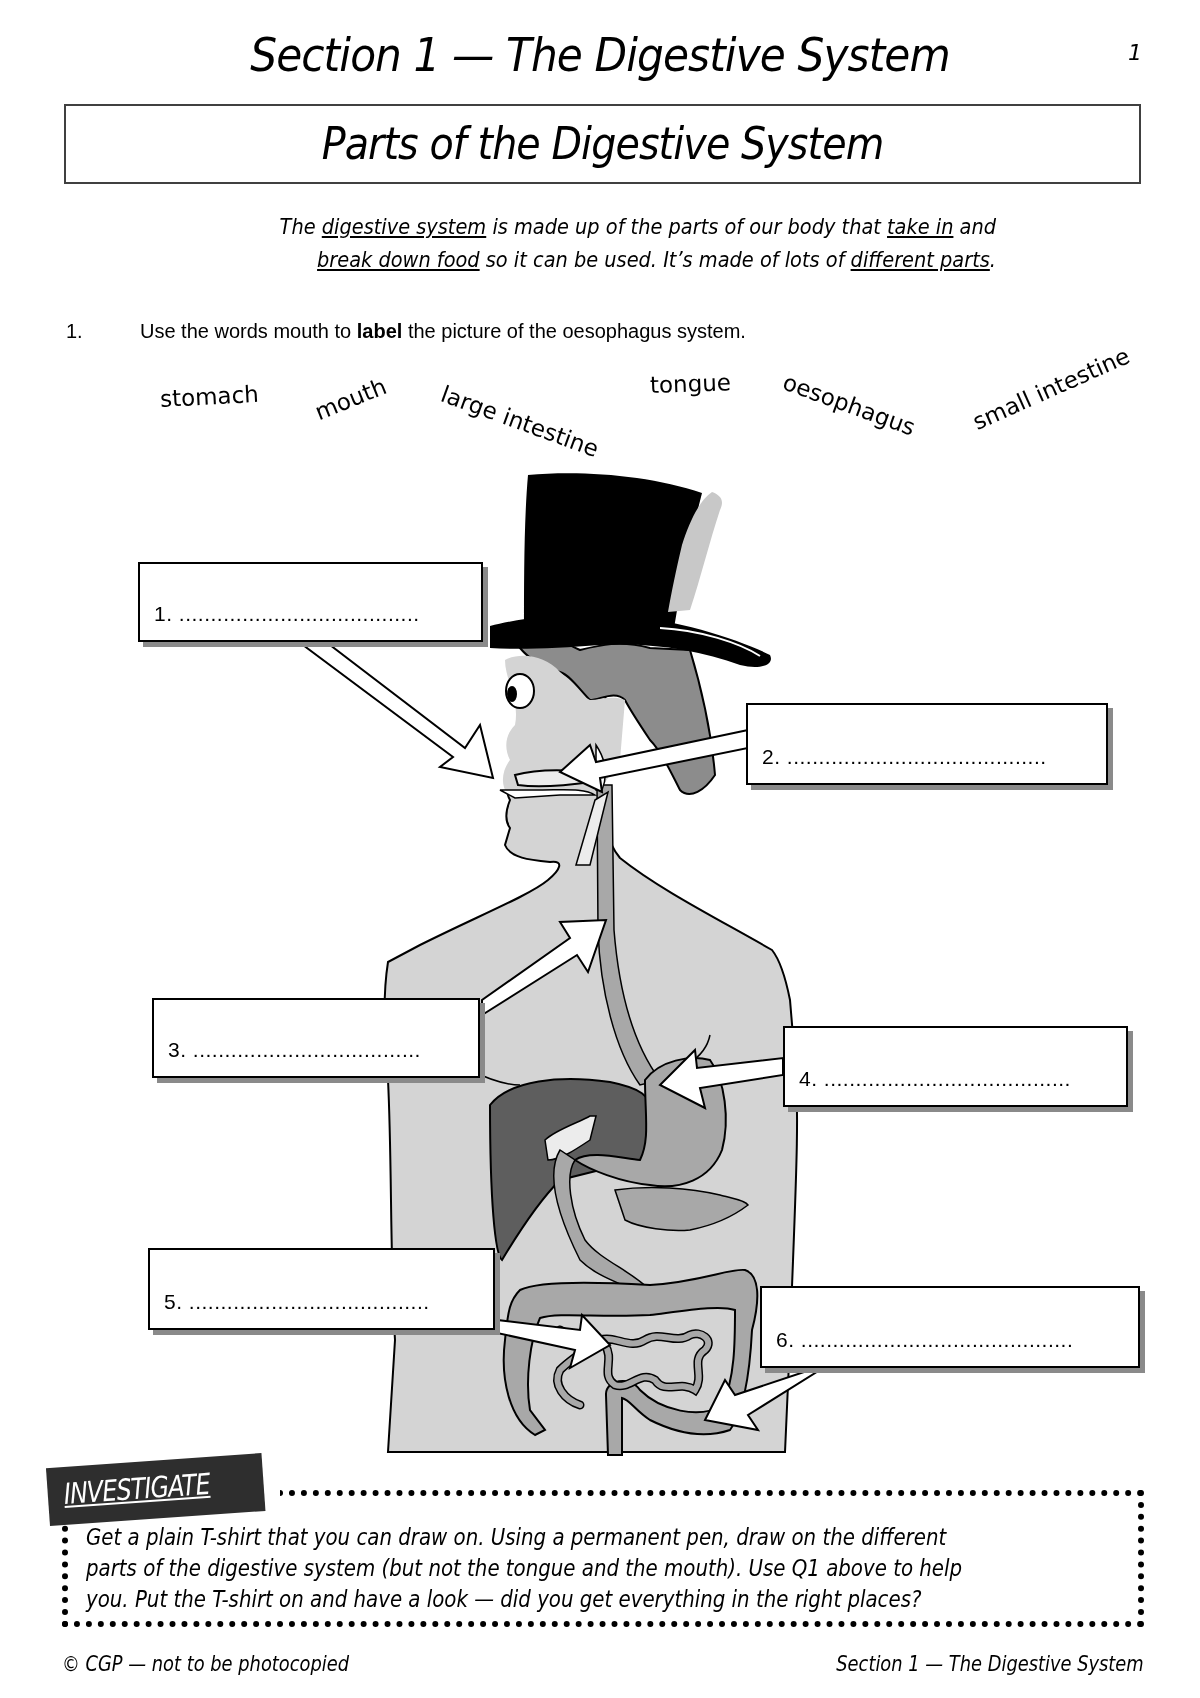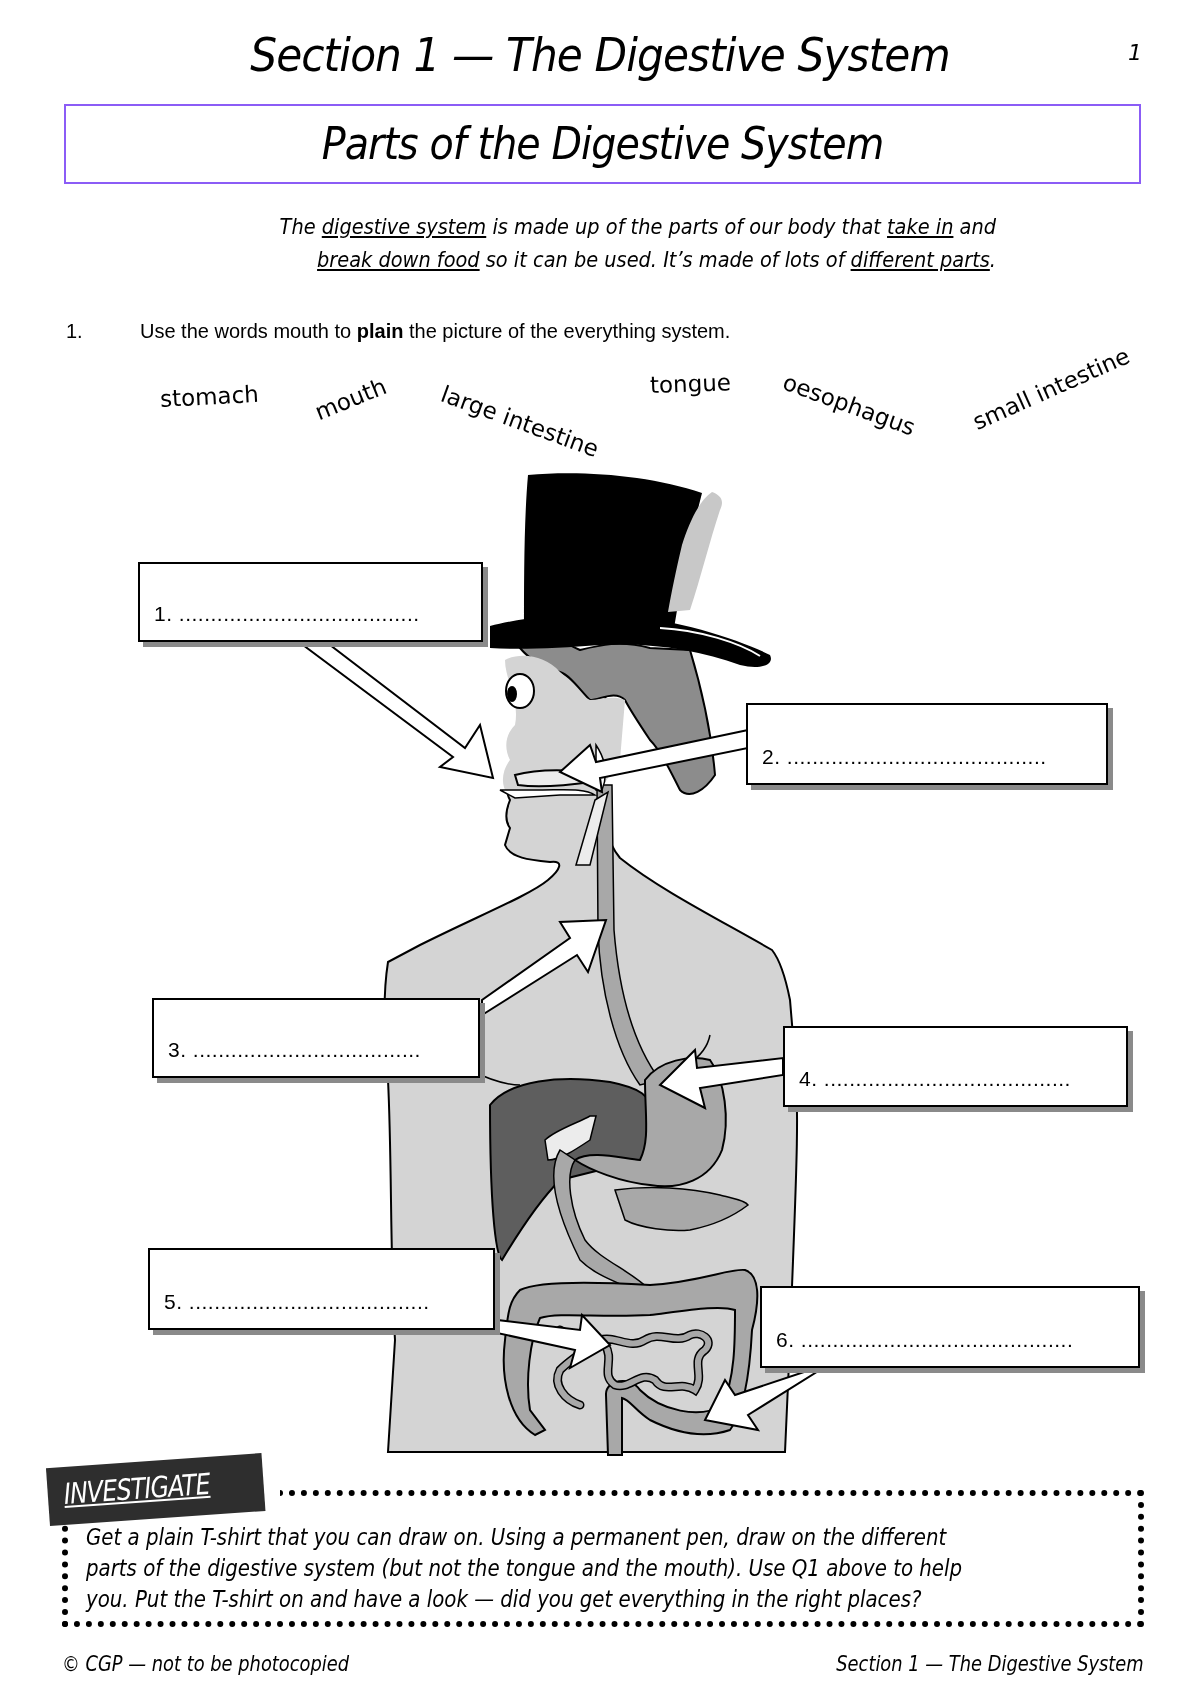--- a/index.html
+++ b/index.html
@@ -2,21 +2,21 @@
 <html><head>
 <meta charset="utf-8">
 <style>
   html, body { margin:0; padding:0; background:#ffffff; }
   body { width:1200px; height:1698px; position:relative; overflow:hidden;
          font-family:"Liberation Sans", sans-serif; color:#000; }
   .abs { position:absolute; }
   #section-title { left:0; width:1200px; top:28px; text-align:center; font-size:46px; font-style:italic;
                    font-family:"DejaVu Sans", sans-serif; letter-spacing:-1px; transform:scaleX(0.92); }
   #page-number { left:1128px; top:40px; font-size:22px; font-style:italic; font-family:"DejaVu Sans", sans-serif; }
-  #title-box { left:64px; top:104px; width:1077px; height:80px; border:2px solid #8b5cf6; box-sizing:border-box;
+  #title-box { left:64px; top:104px; width:1077px; height:80px; border:2px solid #404040; box-sizing:border-box;
                text-align:center; }
   #title-box span { display:block; font-size:44px; line-height:76px; font-style:italic; font-family:"DejaVu Sans", sans-serif;
                     letter-spacing:-1px; transform:scaleX(0.9); }
   #intro { left:150px; width:900px; top:210px; text-align:right; font-size:22px; line-height:33px;
            font-style:italic; font-family:"DejaVu Sans", sans-serif; }
   #intro u { text-decoration:underline; }
   #intro-wrap { transform:scaleX(0.88); }
   #q-number { left:66px; top:320px; font-size:20px; }
   #q-text { left:140px; top:320px; font-size:20px; }
   .word { position:absolute; font-size:23px; font-family:"DejaVu Sans", sans-serif; transform-origin:left center; }
@@ -56,21 +56,21 @@
       <span>The </span><u>digestive system</u><span> is made up of the parts of our body that </span><u>take in</u><span> and</span>
     </div>
     <div>
       <u>break down food</u><span> so it can be used.  It’s made of lots of </span><u>different parts</u><span>.</span>
     </div>
   </div>
 </div>
 
 <div class="abs" id="q-number">1.</div>
 <div class="abs" id="q-text">
-  <span>Use the words mouth to </span><b>plain</b><span> the picture of the everything system.</span>
+  <span>Use the words mouth to </span><b>label</b><span> the picture of the oesophagus system.</span>
 </div>
 
 <div class="word" style="left:160px; top:386px; transform:rotate(-3deg);">stomach</div>
 <div class="word" style="left:316px; top:400px; transform:rotate(-22deg);">mouth</div>
 <div class="word" style="left:442px; top:380px; transform:rotate(20deg);">large intestine</div>
 <div class="word" style="left:650px; top:372px; transform:rotate(-2deg);">tongue</div>
 <div class="word" style="left:784px; top:368px; transform:rotate(20deg);">oesophagus</div>
 <div class="word" style="left:974px; top:410px; transform:rotate(-24deg);">small intestine</div>
 
 <svg id="figure" width="1200" height="1698" viewBox="0 0 1200 1698">

